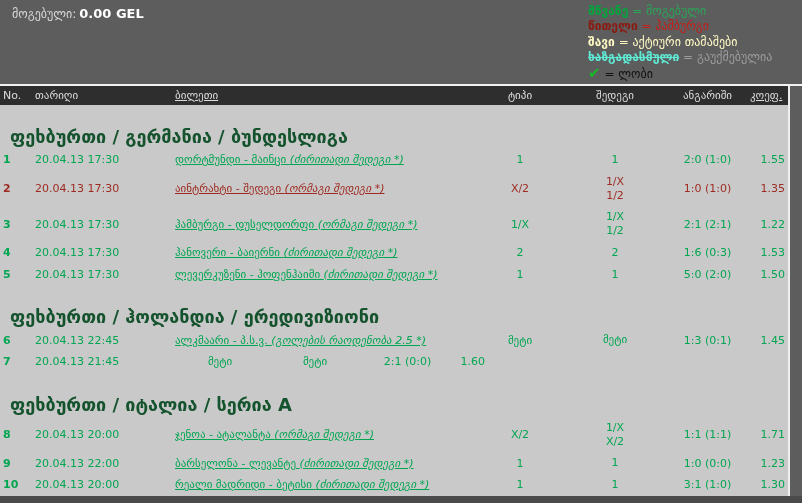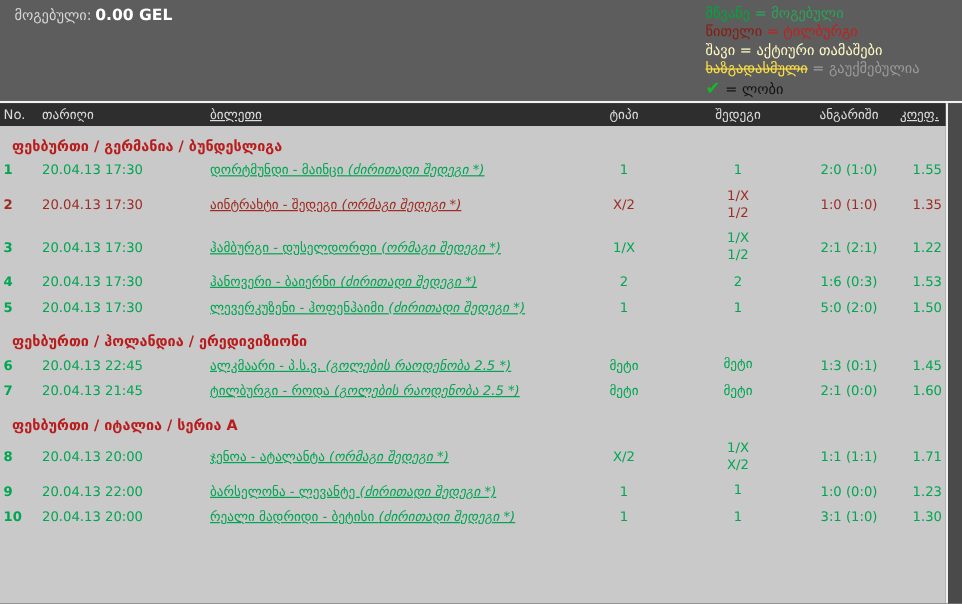--- a/index.html
+++ b/index.html
@@ -10,73 +10,73 @@
   }
   .page{position:relative;width:802px;height:503px;background:#5d5d5d;}
 
   
   .topbar{position:relative;width:802px;height:84px;background:#5d5d5d;}
   .won-summary{position:absolute;left:12px;top:6px;font-size:12px;color:#d6d6d6;white-space:nowrap;}
   .won-amount{color:#ffffff;font-weight:bold;font-size:13px;margin-left:3px;}
 
   .legend{position:absolute;left:588px;top:4px;font-size:12px;line-height:15.4px;}
   .legend-row{white-space:nowrap;}
-  .legend-row .term{font-weight:normal;}
+  .legend-row .term{font-weight:bold;}
   .legend-green .term{color:#00a63c;}
   .legend-green .eq,.legend-green .desc{color:#2aa558;}
   .legend-red .term{color:#8b1a10;}
   .legend-red .eq,.legend-red .desc{color:#c41f1a;}
   .legend-black .term,.legend-black .eq,.legend-black .desc{color:#fef9c3;}
-  .legend-gray .term{color:#fde047;text-decoration:line-through;}
+  .legend-gray .term{color:#5eead4;text-decoration:line-through;}
   .legend-gray .eq,.legend-gray .desc{color:#9b9b9b;}
   .legend-check .term{color:#17b928;font-weight:bold;font-size:15px;text-decoration:none;}
   .legend-check .eq,.legend-check .desc{color:#121212;}
 
   
   .hline{width:802px;height:2px;background:#f2f2f2;}
 
   
-  .content{display:flex;width:802px;height:417px;}
+  .content{display:flex;width:802px;height:417px;flex-direction:column;}
   .table-area{width:790px;box-sizing:border-box;border-right:2px solid #efefef;display:flex;flex-direction:column;}
   .right-strip{flex:1;background:#4a4a4a;}
 
   .thead{display:flex;align-items:center;height:19px;background:#2e2e2e;color:#dcdcdc;font-size:11px;flex:none;}
   .tbody{flex:1;background:#c9c9c9;overflow:hidden;}
 
   .c-no{width:35px;box-sizing:border-box;padding-left:3px;}
   .c-date{width:140px;}
   .c-ticket{flex:1;min-width:0;text-decoration:underline;}
   .c-type{width:90px;text-align:center;}
   .c-result{width:100px;text-align:center;line-height:1.25;}
   .c-score{width:85px;text-align:center;}
   .c-coef{width:38px;box-sizing:border-box;text-align:right;padding-right:3px;white-space:nowrap;}
   .thead .c-coef{padding-right:14px;text-decoration:underline;}
 
-  .section-title{font-weight:bold;font-size:12px;color:#b91c1c;padding:10px 0 2px 10px;}
+  .section-title{font-weight:bold;font-size:18px;color:#14532d;padding:21px 0 2px 10px;}
   .row{display:flex;align-items:center;padding:4px 0;font-size:11px;}
   .row .c-no{font-weight:bold;}
   .row.won{color:#00a651;}
   .row.lost{color:#9e2b22;}
   .bet-kind{font-style:italic;}
 </style>
 </head>
 <body>
 
 <div class="page">
 
   <div class="topbar">
     <div class="won-summary">
       <span>მოგებული:</span><span class="won-amount">0.00 GEL</span>
     </div>
     <div class="legend">
         <div class="legend-row legend-green">
     <span class="term">მწვანე</span><span class="eq"> = </span><span class="desc">მოგებული</span>
   </div>
         <div class="legend-row legend-red">
-    <span class="term">წითელი</span><span class="eq"> = </span><span class="desc">ტილბურგი</span>
+    <span class="term">წითელი</span><span class="eq"> = </span><span class="desc">ჰამბურგი</span>
   </div>
         <div class="legend-row legend-black">
     <span class="term">შავი</span><span class="eq"> = </span><span class="desc">აქტიური თამაშები</span>
   </div>
         <div class="legend-row legend-gray">
     <span class="term">ხაზგადასმული</span><span class="eq"> = </span><span class="desc">გაუქმებულია</span>
   </div>
         <div class="legend-row legend-check">
     <span class="term">✔</span><span class="eq"> = </span><span class="desc">ლობი</span>
   </div>
@@ -155,21 +155,20 @@
     <div class="c-date">20.04.13 22:45</div>
     <div class="c-ticket"><span>ალკმაარი - პ.ს.ვ. </span><span class="bet-kind">(გოლების რაოდენობა 2.5 *)</span></div>
     <div class="c-type">მეტი</div>
     <div class="c-result">მეტი</div>
     <div class="c-score">1:3 (0:1)</div>
     <div class="c-coef">1.45</div>
   </div>
               <div class="row won">
     <div class="c-no">7</div>
     <div class="c-date">20.04.13 21:45</div>
-    <div class="c-ticket"><span>ტილბურგი - როდა </span><span class="bet-kind">(გოლების რაოდენობა 2.5 *)</span></div>
     <div class="c-type">მეტი</div>
     <div class="c-result">მეტი</div>
     <div class="c-score">2:1 (0:0)</div>
     <div class="c-coef">1.60</div>
   </div>
             </div>
   </div>
           <div>
     <div class="section-title">ფეხბურთი / იტალია / სერია A</div>
     <div>

